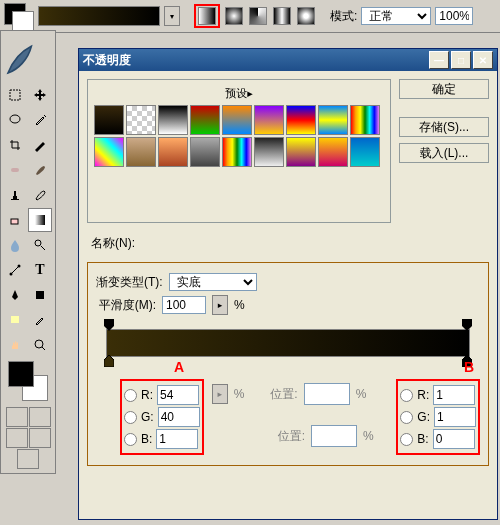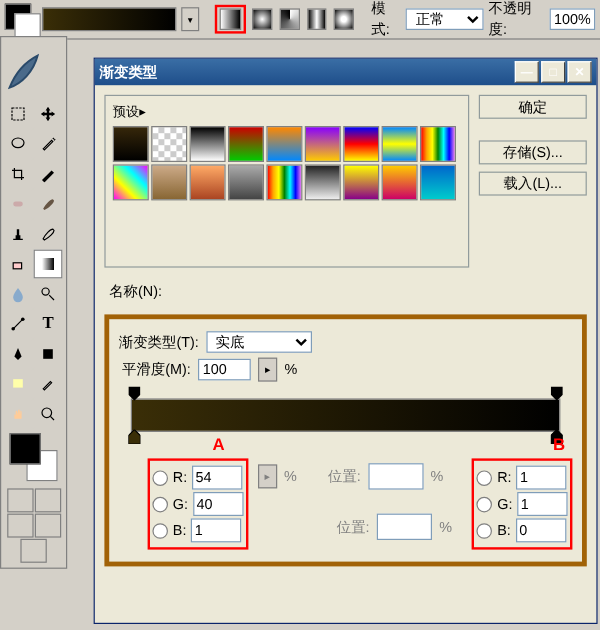--- a/index.html
+++ b/index.html
@@ -25,39 +25,39 @@
 .sw.fg{background:#000;left:0;top:0}
 .sw.bg{background:#fff;right:0;bottom:0}
 .quickmask{display:flex;flex-wrap:wrap;gap:1px;padding:2px;justify-content:center}
 .qbtn{width:20px;height:18px;border:1px solid #808080;background:#d4d0c8}
 .dialog{position:absolute;left:78px;top:48px;width:418px;height:470px;background:#ece9d8;border:1px solid #0a246a}
 .titlebar{height:22px;background:linear-gradient(#3a6ea5,#1e4e8a);color:#fff;display:flex;align-items:center;padding:0 4px;font-size:12px;font-weight:bold;justify-content:space-between}
 .winbtns{display:flex;gap:2px}
 .winbtn{width:18px;height:16px;background:#ece9d8;border:1px solid #fff;border-right-color:#404040;border-bottom-color:#404040;font-size:10px;display:flex;align-items:center;justify-content:center}
 .dlg-body{padding:8px;display:flex;gap:8px}
 .presets{border:1px solid #919b9c;padding:6px;width:290px;height:130px}
-.presets-title{font-size:11px;margin-bottom:4px;display:flex;justify-content:flex-start;align-items:center}
+.presets-title{font-size:11px;margin-bottom:4px;display:flex;justify-content:center;align-items:center}
 .pgrid{display:flex;flex-wrap:wrap;gap:2px}
 .pcell{width:28px;height:28px;border:1px solid #808080}
 .btns{width:90px;display:flex;flex-direction:column;gap:6px}
 .btn{height:20px;border:1px solid #919b9c;background:#ece9d8;font-size:12px;cursor:pointer}
 .section{margin-top:8px;padding:0 4px}
 .row{display:flex;align-items:center;gap:6px;margin:4px 0}
 .field-lbl{min-width:60px;text-align:right}
 .gradbar-wrap{margin:14px 10px;position:relative}
 .gradbar{height:26px;border:1px solid #808080;background:linear-gradient(90deg,#3a2e07,#000)}
 .stop{position:absolute;width:10px;height:12px}
 .stop.top{top:-10px}
 .stop.bot{bottom:-10px}
 .stop svg{width:10px;height:12px}
 .marker{position:absolute;color:red;font-weight:bold;font-size:14px}
 .rgb{display:flex;align-items:center;gap:4px;margin:2px 0}
 .rgb input{width:36px;height:18px;font-size:12px;border:1px solid #7f9db9;text-align:left;padding:0 2px}
 .radio{width:11px;height:11px;border:1px solid #808080;border-radius:50%;background:#fff;display:inline-block}
-.bottom-box{border:4px solid #a16207;padding:6px 8px 10px;margin:4px 8px}
+.bottom-box{border:1px solid #a16207;padding:6px 8px 10px;margin:4px 8px}
 .posfield{width:40px;height:18px;border:1px solid #7f9db9;background:#fff}
 .disabled{color:#808080}
 .arrow-btn{width:14px;height:18px;border:1px solid #808080;background:#d4d0c8;display:inline-flex;align-items:center;justify-content:center;font-size:9px}
 .feather{width:40px;height:50px;display:flex;align-items:center;justify-content:center}
 </style>
 </head>
 <body>
 
 <div class="app">
 <div class="topbar">
@@ -71,21 +71,20 @@
   <span class="red-box" style="padding:1px;display:inline-flex">
         <span class="gtype" style="background:linear-gradient(90deg,#fff,#000)"></span>
       </span>
   <span class="gtype" style="background:radial-gradient(#fff,#000)"></span>
   <span class="gtype" style="background:conic-gradient(#fff,#000)"></span>
   <span class="gtype" style="background:linear-gradient(90deg,#000,#fff,#000)"></span>
   <span class="gtype" style="background:radial-gradient(#fff 20%,#000)"></span>
   <span style="width:6px"></span>
   <span class="label">模式:</span>
   <select class="inp" style="width:70px"><option>正常</option></select>
-  <span class="label">不透明度:</span>
   <input class="inp" style="width: 38px;" value="100%">
 </div>
 
 <div class="toolbox">
   <div class="feather">
         <svg viewBox="0 0 24 24">
           <path d="M3 21c6-2 12-8 14-16-4 2-10 6-14 16z" fill="#4a6a8a" stroke="#2a4a6a"></path>
         </svg>
       </div>
   <div class="trow">
@@ -234,21 +233,21 @@
     <div class="qbtn"></div>
     <div class="qbtn"></div>
     <div class="qbtn"></div>
     <div class="qbtn"></div>
     <div class="qbtn"></div>
   </div>
 </div>
 
 <div class="dialog">
   <div class="titlebar">
-    <span>渐变类型</span>
+    <span>不透明度</span>
     <div class="winbtns">
       <div class="winbtn">—</div>
       <div class="winbtn">□</div>
       <div class="winbtn">✕</div>
     </div>
   </div>
   <div class="dlg-body">
     <div style="flex:1">
       <div class="presets">
         <div class="presets-title">

